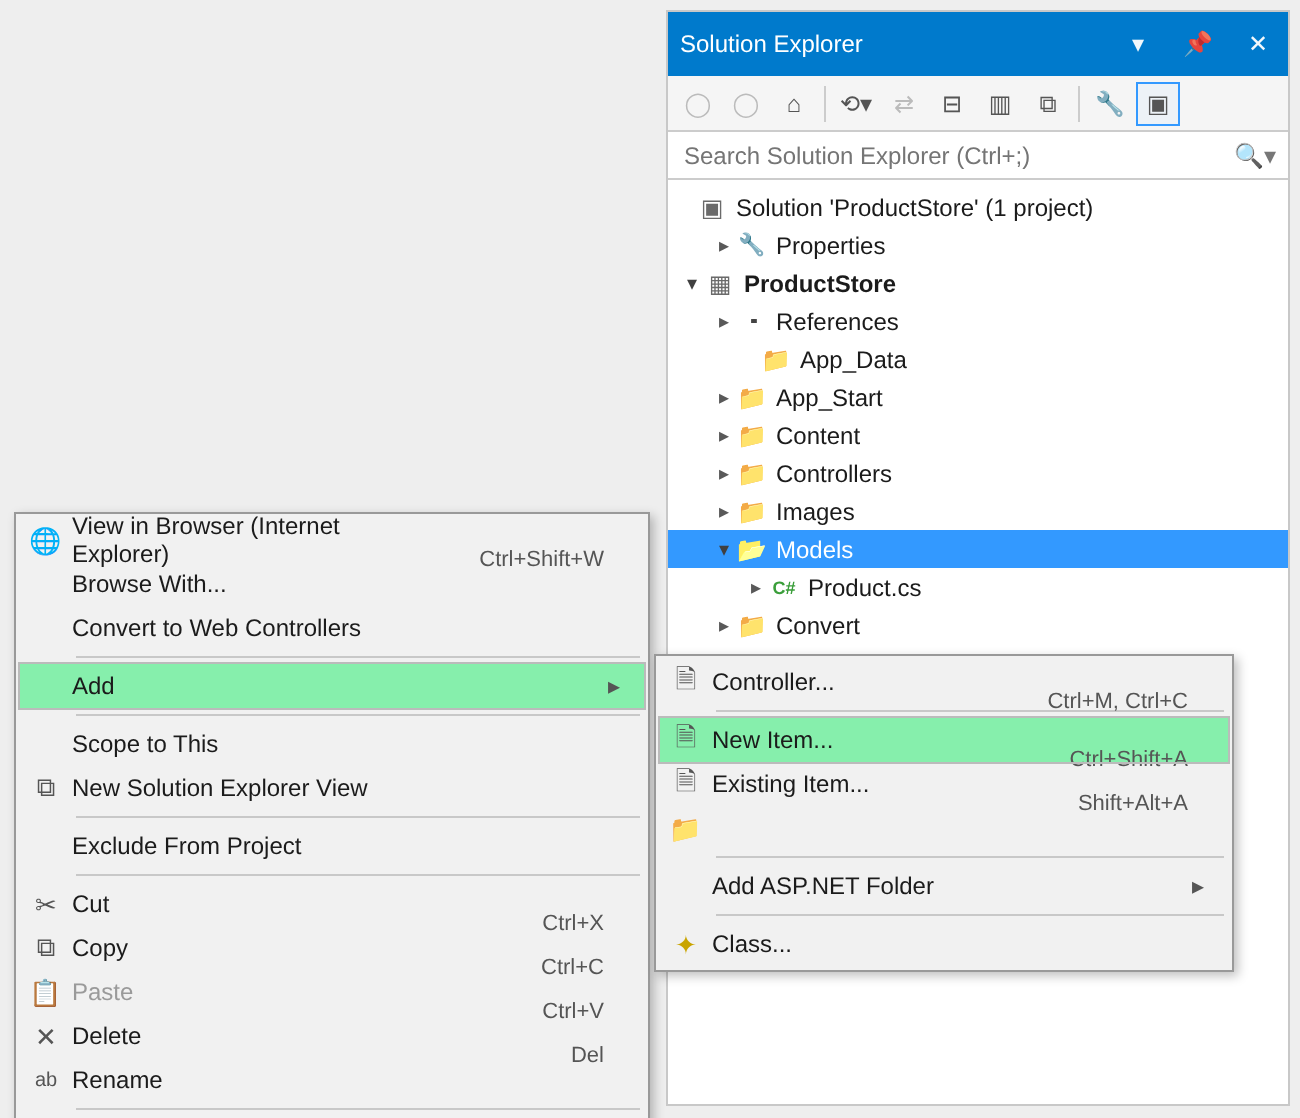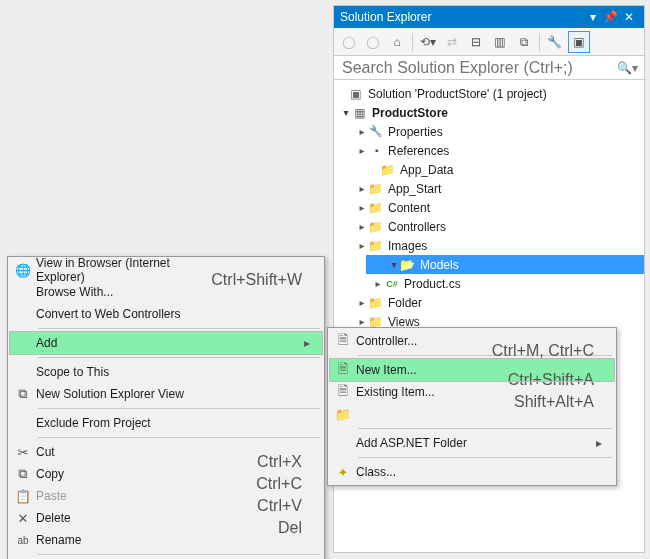--- a/index.html
+++ b/index.html
@@ -20,22 +20,23 @@
     width:312px; height:548px;
     background:#fff;
     border:1px solid #c8c8c8;
     display:flex; flex-direction:column;
   }
   .panel-title {
     background:#007acc;
     color:#fff;
     height:22px;
     display:flex; align-items:center;
-    padding:6px 6px;
+    padding:16px 6px;
     font-size:12px;
+    gap:12px;
   }
   .panel-title .t { flex:1; }
   .panel-title .glyph { width:18px; text-align:center; cursor:default; font-size:12px; opacity:.95;}
   .toolbar {
     height:28px;
     border-bottom:1px solid #cccccc;
     display:flex; align-items:center;
     padding:0 4px;
     gap:2px;
     background:#f5f5f5;
@@ -49,21 +50,21 @@
   .tb-btn.disabled { color:#bbb; }
   .tb-btn.boxed { border:1px solid #3399ff; background:#cce6ff33; }
   .tb-sep { width:1px; height:18px; background:#ccc; margin:0 2px;}
   .search {
     height:24px; border-bottom:1px solid #cccccc;
     display:flex; align-items:center; padding:0 6px;
     color:#888; background:#fff;
     justify-content:space-between;
   }
   .search input {
-    border:none; outline:none; flex:1; font-size:16px; color:#444;
+    border:none; outline:none; flex:1; font-size:12px; color:#444;
     background:transparent;
   }
   .search .mag { color:#777; font-size:12px; margin-left:4px;}
   .tree {
     flex:1; overflow:hidden;
     padding-top:4px;
     background:#fff;
     color:#1b1b1b;
   }
   .node {
@@ -84,21 +85,21 @@
   .folder { color:#d9a23e; }
   .folder::before { content:"📁"; font-size:12px;}
   .folderopen::before { content:"📂"; font-size:12px; }
   .csfile { color:#3a9e3a; font-weight:bold;}
   .csfile::before { content:"C#"; font-size:9px; }
   .sln::before { content:"▣"; color:#6a6a6a; }
   .proj::before { content:"▦"; color:#6a6a6a; }
   .wrench::before { content:"🔧"; font-size:11px;}
   .refs::before { content:"▪▪"; font-size:8px; letter-spacing:-2px; color:#444;}
   .node.sel {
-    background:#3399ff; color:#fff;margin-left:32px;
+    background:#3399ff; color:#fff;
   }
   .node.sel .arrow { color:#fff; }
   .node.sel .folderopen::before { filter: brightness(1.4);}
   .node .lbl { }
   .node.bold .lbl { font-weight:bold; }
 
   
   .menu {
     position:absolute;
     background:#f1f1f1;
@@ -111,21 +112,21 @@
     height:22px;
     display:flex; align-items:center;
     padding-right:10px;
     position:relative;
   }
   .menu-row .ico {
     width:26px; display:flex; align-items:center; justify-content:center;
     color:#555; font-size:13px;
   }
   .menu-row .txt { flex:1; padding-right:24px; }
-  .menu-row .sc  { color:#555; font-size:16px;margin-top:20px; }
+  .menu-row .sc  { color:#555; font-size:11px;margin-top:20px; }
   .menu-row .sub { width:10px; text-align:center; color:#555;}
   .menu-row.disabled { color:#9a9a9a; }
   .menu-row.disabled .ico { color:#bdbdbd; }
   .menu-row.hl {
     background:#86efac;
     outline:1px solid #bbb;
   }
   .menu-sep {
     height:1px; background:#c8c8c8; margin:3px 2px 3px 28px;
   }
@@ -163,35 +164,35 @@
     <span class="mag">🔍▾</span>
   </div>
 
   <div class="tree">
     <div class="node">
       <span class="indent" style="width:2px"></span>
       <span class="arrow none"></span>
       <span class="nic sln"></span>
       <span class="lbl">Solution 'ProductStore' (1 project)</span>
     </div>
+    <div class="node">
+      <span class="indent" style="width:22px"></span>
+      <span class="arrow closed"></span>
+      <span class="nic wrench"></span>
+      <span class="lbl">Properties</span>
+    </div>
     <div class="node bold">
       <span class="indent" style="width:6px"></span>
       <span class="arrow open"></span>
       <span class="nic proj"></span>
       <span class="lbl">ProductStore</span>
     </div>
     <div class="node">
       <span class="indent" style="width:22px"></span>
       <span class="arrow closed"></span>
-      <span class="nic wrench"></span>
-      <span class="lbl">Properties</span>
-    </div>
-    <div class="node">
-      <span class="indent" style="width:22px"></span>
-      <span class="arrow closed"></span>
       <span class="nic refs"></span>
       <span class="lbl">References</span>
     </div>
     <div class="node">
       <span class="indent" style="width:34px"></span>
       <span class="arrow none"></span>
       <span class="nic folder"></span>
       <span class="lbl">App_Data</span>
     </div>
     <div class="node">
@@ -227,21 +228,21 @@
     <div class="node">
       <span class="indent" style="width:38px"></span>
       <span class="arrow closed"></span>
       <span class="nic csfile"></span>
       <span class="lbl">Product.cs</span>
     </div>
     <div class="node">
       <span class="indent" style="width:22px"></span>
       <span class="arrow closed"></span>
       <span class="nic folder"></span>
-      <span class="lbl">Folder</span>
+      <span class="lbl">Convert</span>
     </div>
     <div class="node">
       <span class="indent" style="width:22px"></span>
       <span class="arrow closed"></span>
       <span class="nic folder"></span>
       <span class="lbl">Views</span>
     </div>
     <div class="node" style="opacity:.85">
       <span class="indent" style="width:22px"></span>
       <span class="arrow closed"></span>

